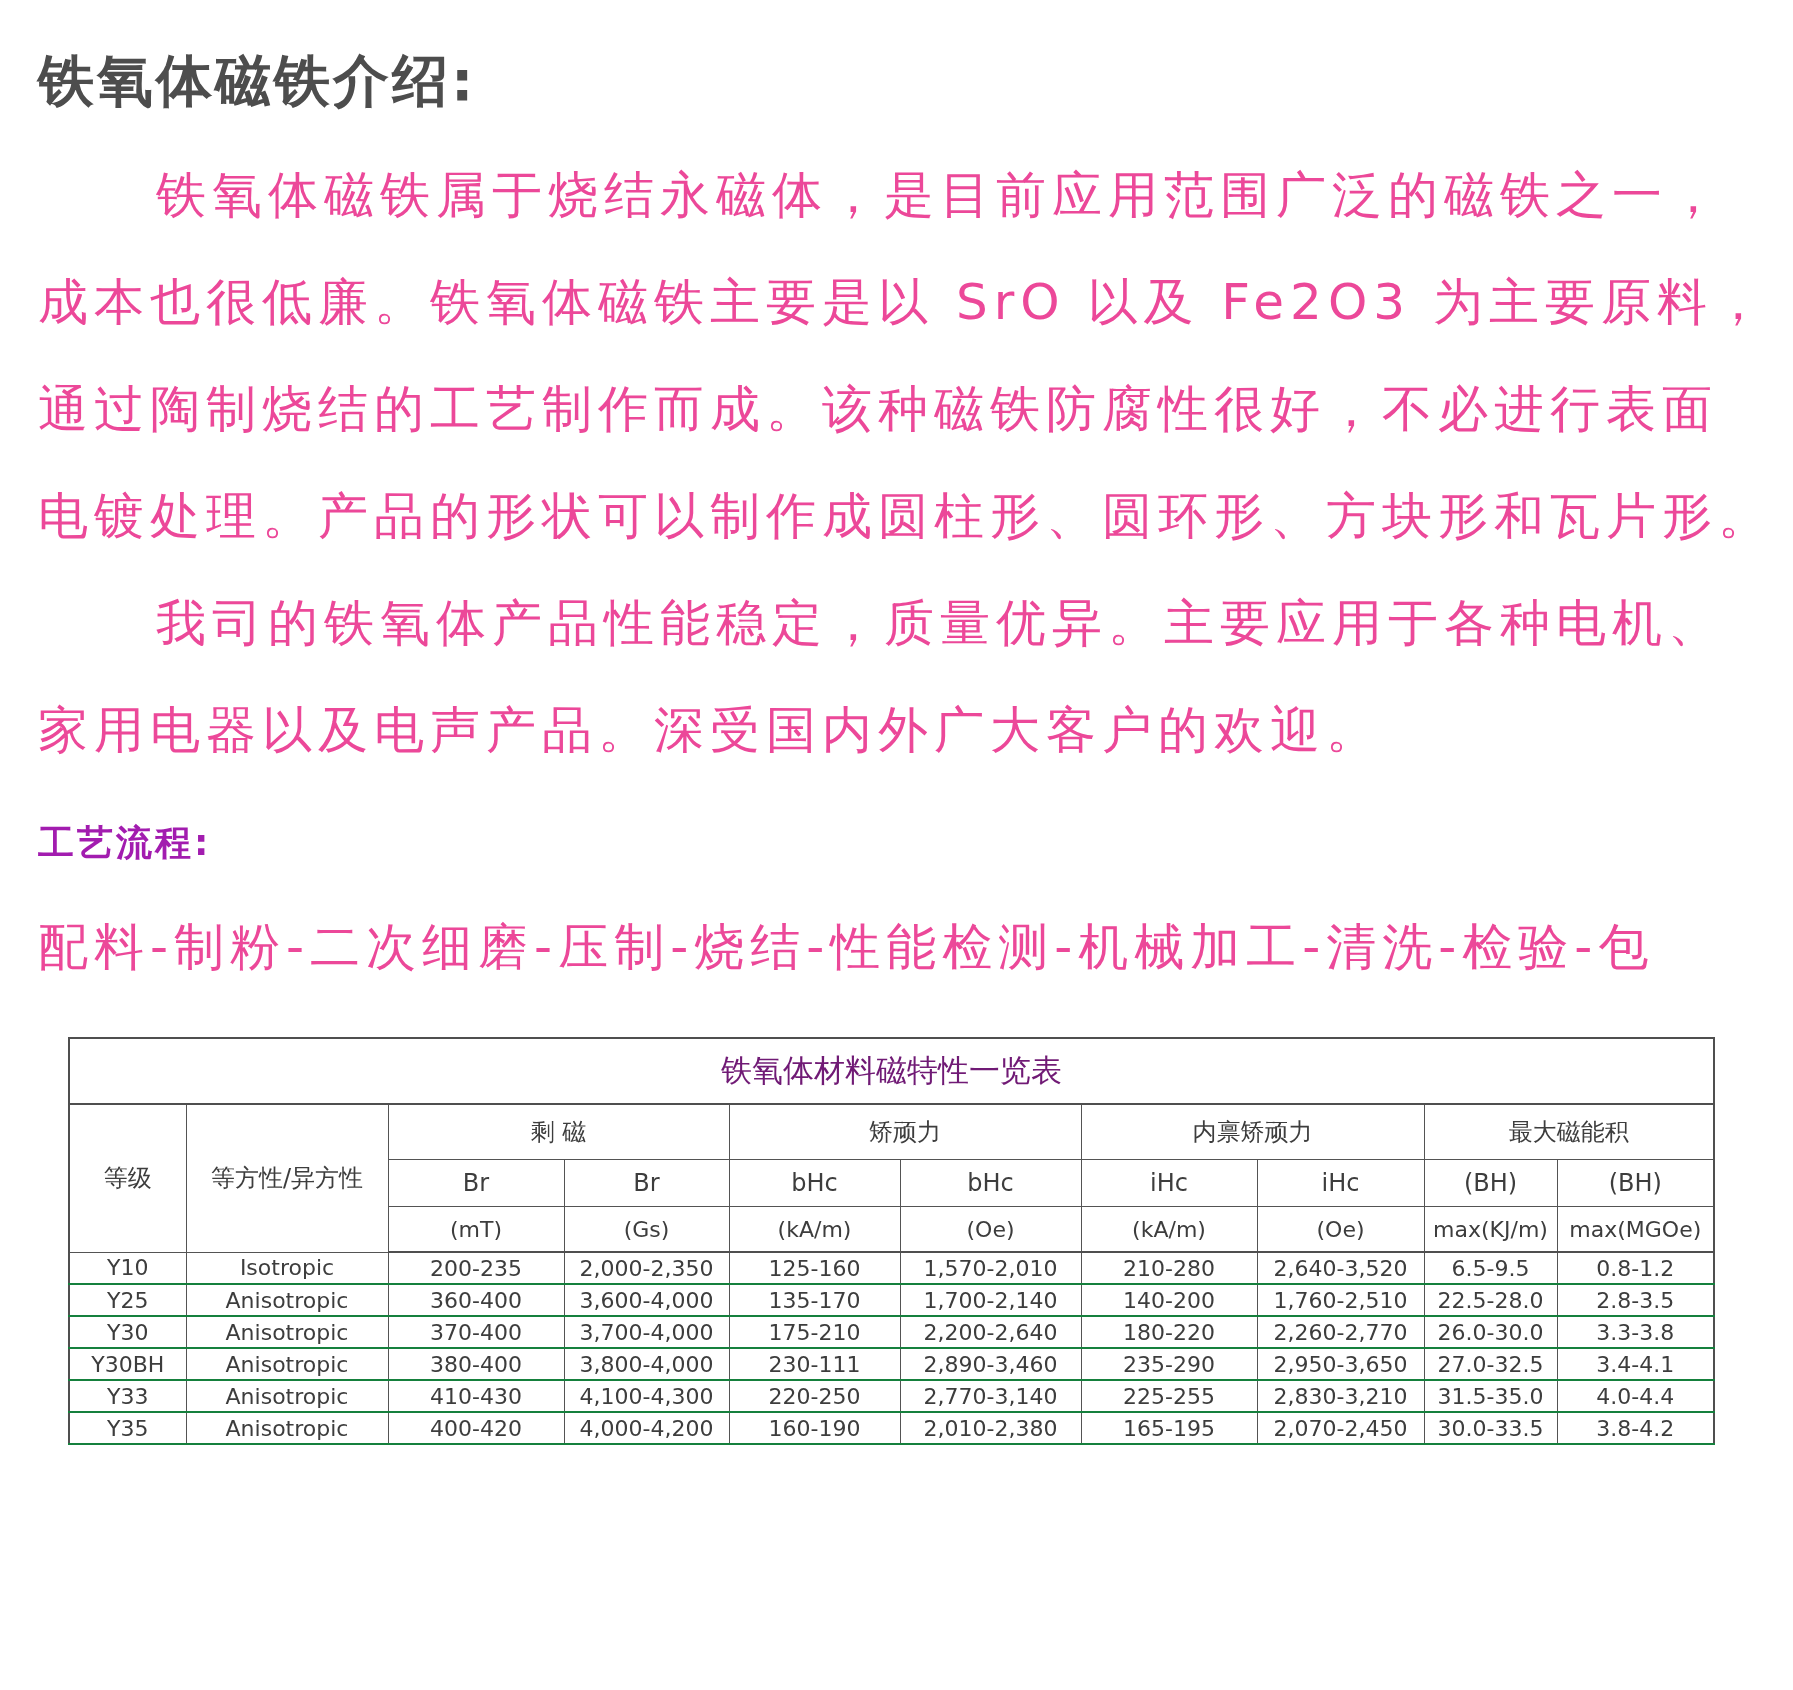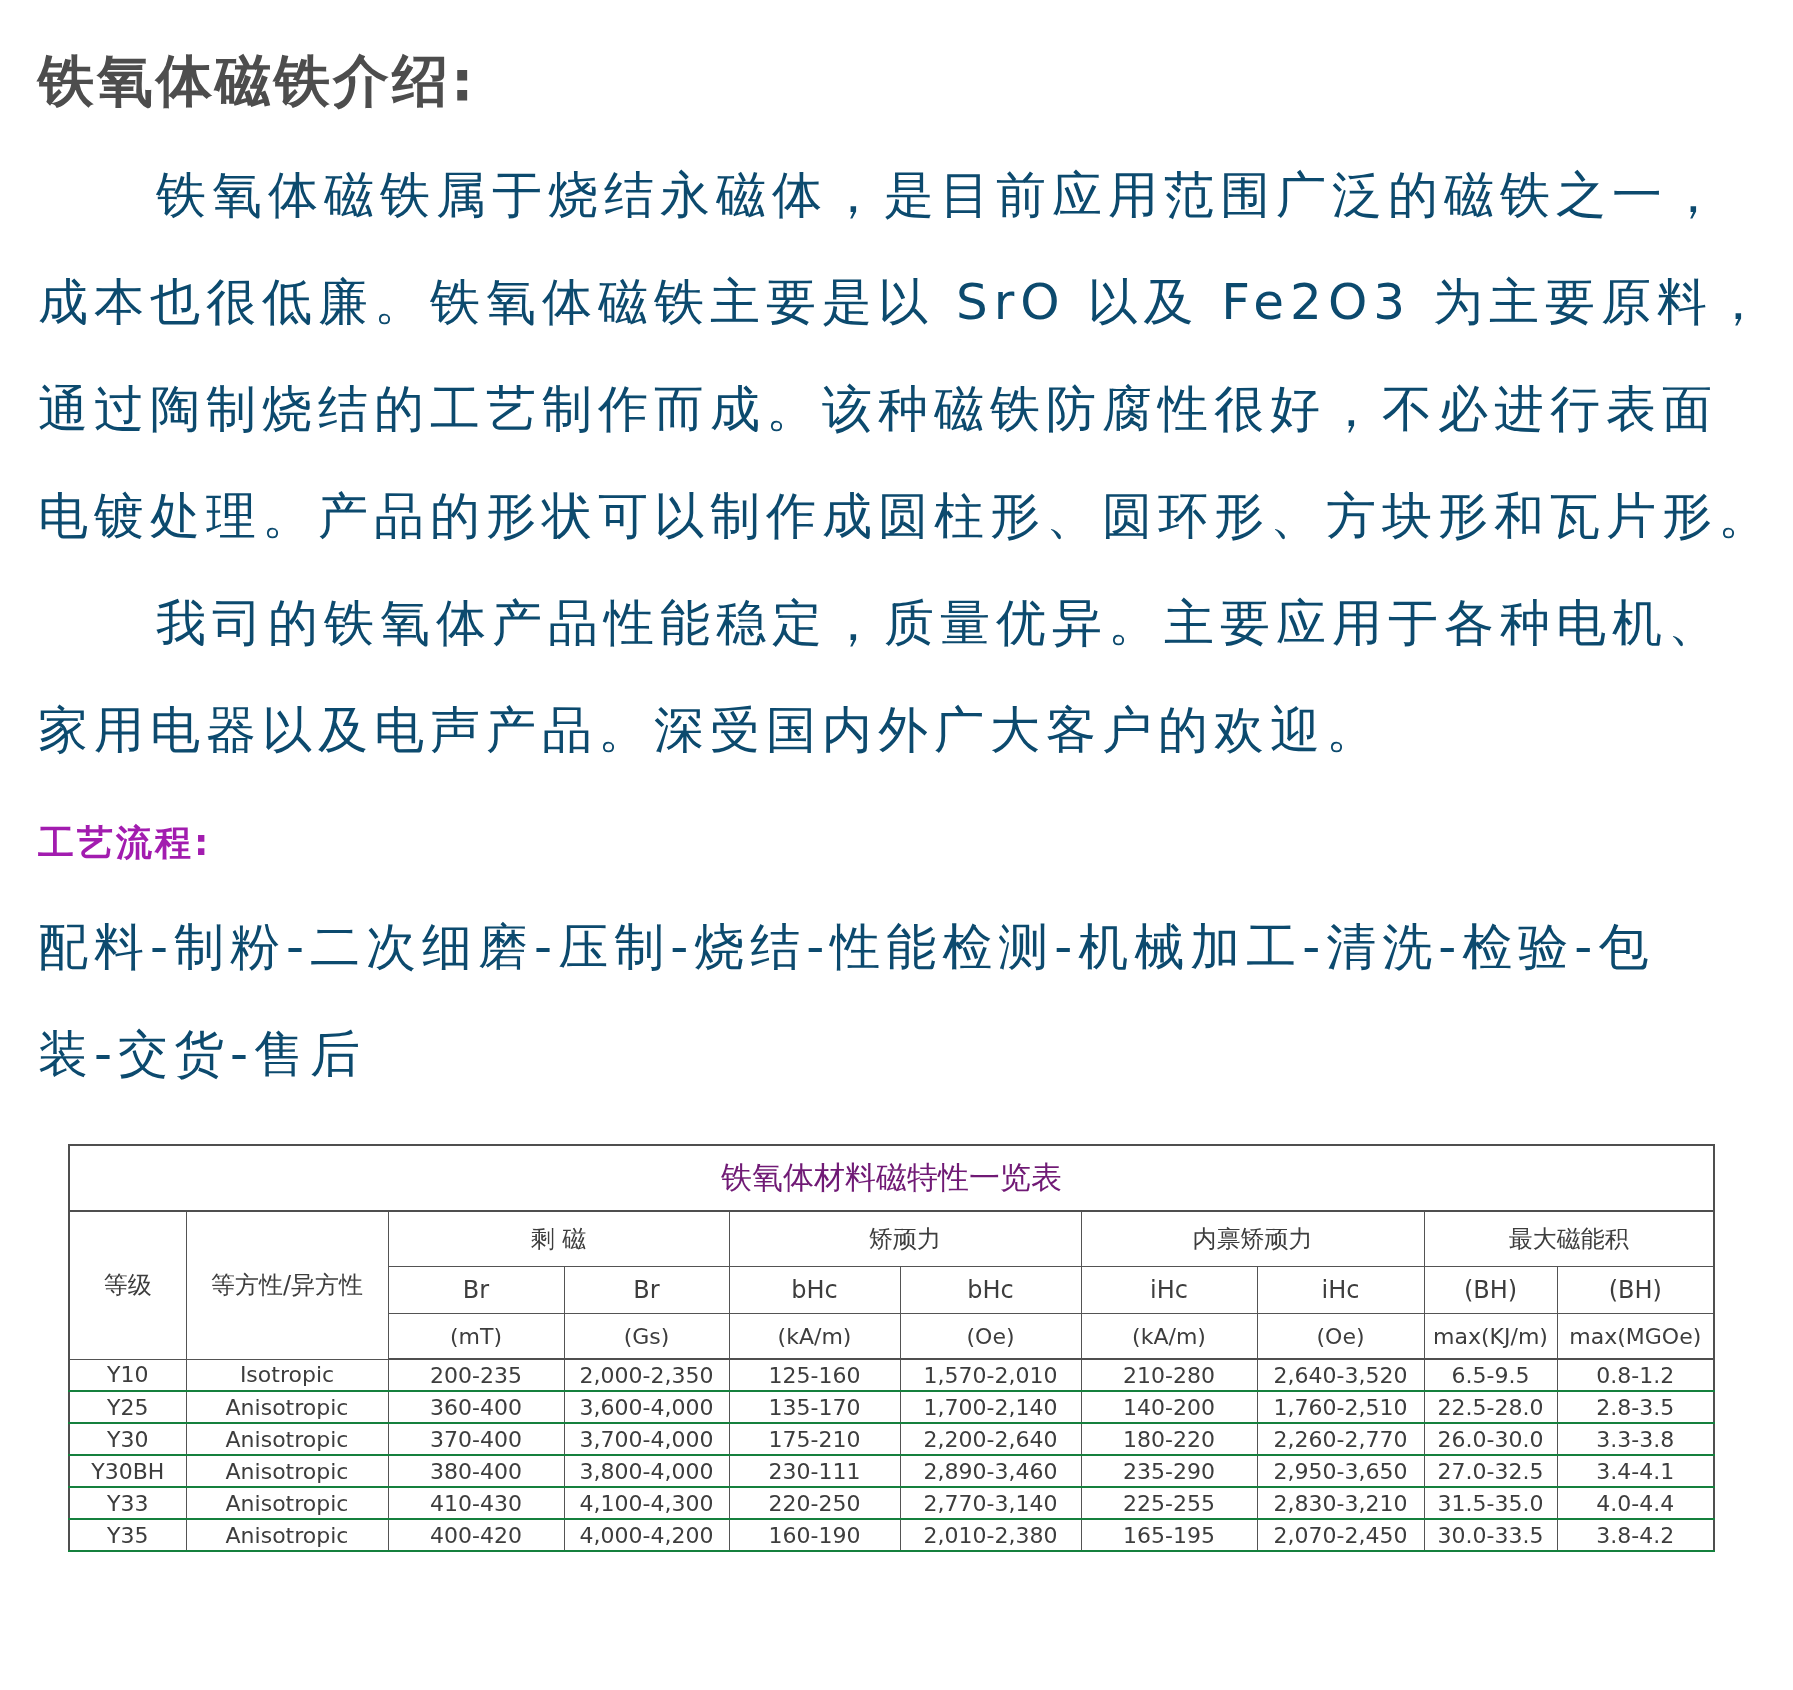--- a/index.html
+++ b/index.html
@@ -9,21 +9,21 @@
     color:#595959;
     -webkit-font-smoothing:antialiased;
   }
   .page{padding:14px 38px 0 38px;margin-top:32px;}
 
   .h-intro{
     font-size:56px;font-weight:bold;color:#4d4d4d;
     letter-spacing:3px;margin:0 0 26px 0;line-height:70px;
   }
   .bodyline{
-    font-size:50px;letter-spacing:6px;color:#0c4a6e;
+    font-size:50px;letter-spacing:6px;color:#ec4899;
     height:107px;display:flex;align-items:center;white-space:nowrap;
   }
   .indent{padding-left:118px;}
 
   .h-process{
     font-size:36px;font-weight:bold;color:#a21caf;
     letter-spacing:3px;margin:26px 0 18px 0;line-height:66px;
   }
 
   table.props{
@@ -60,21 +60,20 @@
 
   <div>
     <div class="bodyline indent">我司的铁氧体产品性能稳定，质量优异。主要应用于各种电机、</div>
     <div class="bodyline">家用电器以及电声产品。深受国内外广大客户的欢迎。</div>
   </div>
 
   <h2 class="h-process">工艺流程:</h2>
 
   <div>
     <div class="bodyline">配料-制粉-二次细磨-压制-烧结-性能检测-机械加工-清洗-检验-包</div>
-    <div class="bodyline">装-交货-售后</div>
   </div>
 
   <table class="props">
     <colgroup>
       <col style="width:117px">
         <col style="width:202px">
       <col style="width:176px">
         <col style="width:165px">
       <col style="width:171px">
         <col style="width:181px">

